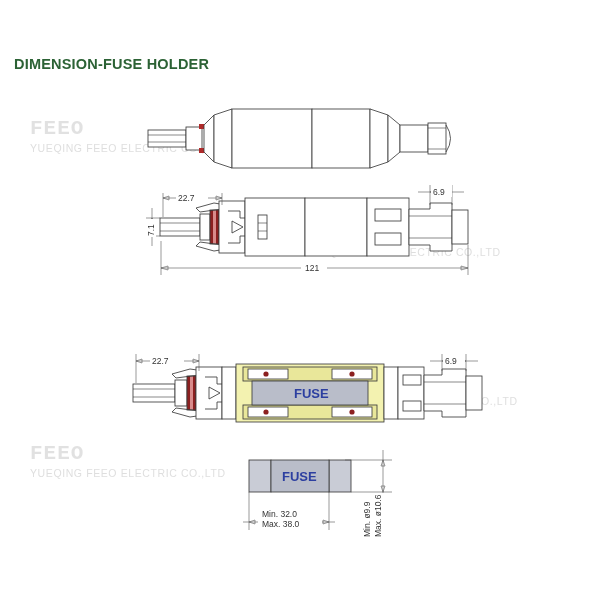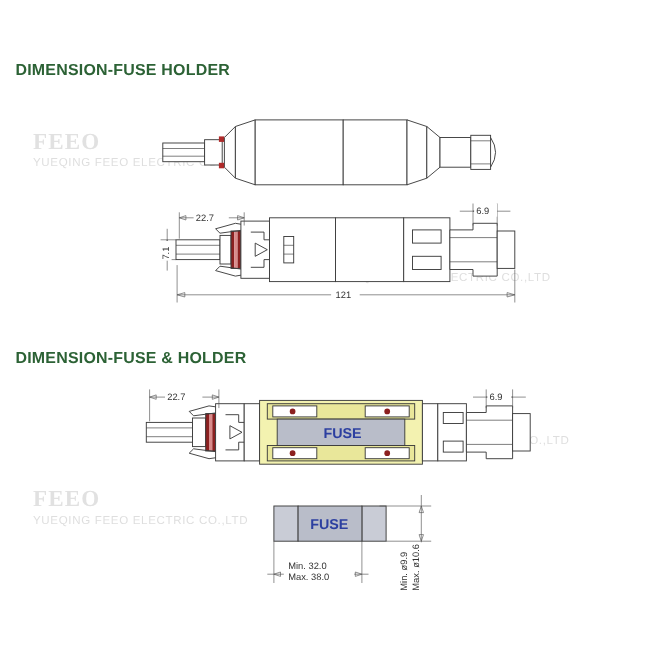--- a/index.html
+++ b/index.html
@@ -48,21 +48,21 @@
     position: absolute;
     opacity: 0.55;
     user-select: none;
     pointer-events: none;
   }
   .wm-logo {
     font-size: 21px;
     font-weight: bold;
     letter-spacing: 1px;
     color: #c9c9c9;
-    font-family: Liberation Serif, serif;
+    font-family: Liberation Mono, monospace;
     line-height: 1;
   }
   .wm-sub {
     font-size: 10.5px;
     letter-spacing: 0.6px;
     color: #c4c4c4;
     font-family: "Liberation Sans", sans-serif;
     white-space: nowrap;
     line-height: 1;
     margin-top: 4px;
@@ -227,21 +227,20 @@
           <line class="dim" x1="161" y1="173" x2="468" y2="173"></line>
           <path class="dim" fill="#555" d="M161,173 l7,-2 l0,4 Z"></path>
           <path class="dim" fill="#555" d="M468,173 l-7,-2 l0,4 Z"></path>
           <rect x="301" y="166" width="26" height="12" fill="#fff"></rect>
           <text class="dimtext" x="305" y="175.5">121</text>
         </g>
       </g>
     </svg>
   </div>
 
-  <div class="heading" id="heading-2">DIMENSION-FUSE &amp; HOLDER</div>
 
   <div class="section" id="section-fuse-holder">
 
     <div class="wm wm-block" style="left:322px; top:26px;">
       <div class="wm-logo">FEEO</div>
       <div class="wm-sub">YUEQING FEEO ELECTRIC CO.,LTD</div>
     </div>
 
     <div class="wm wm-block" style="left:30px; top:98px;">
       <div class="wm-logo">FEEO</div>

